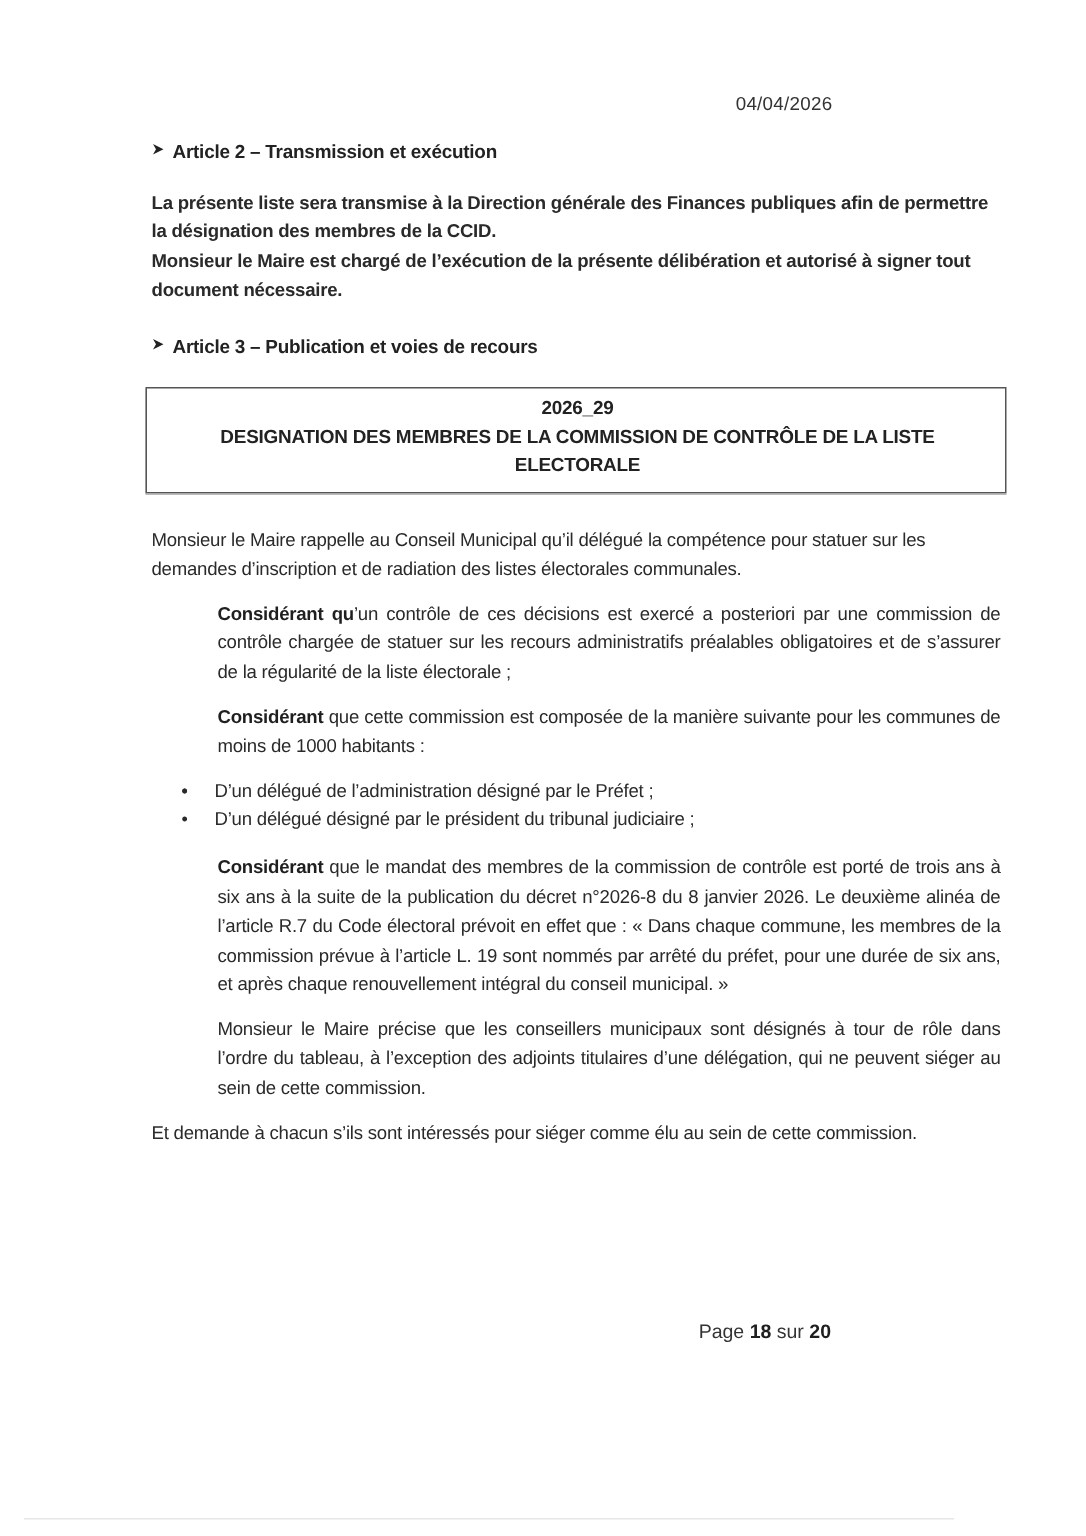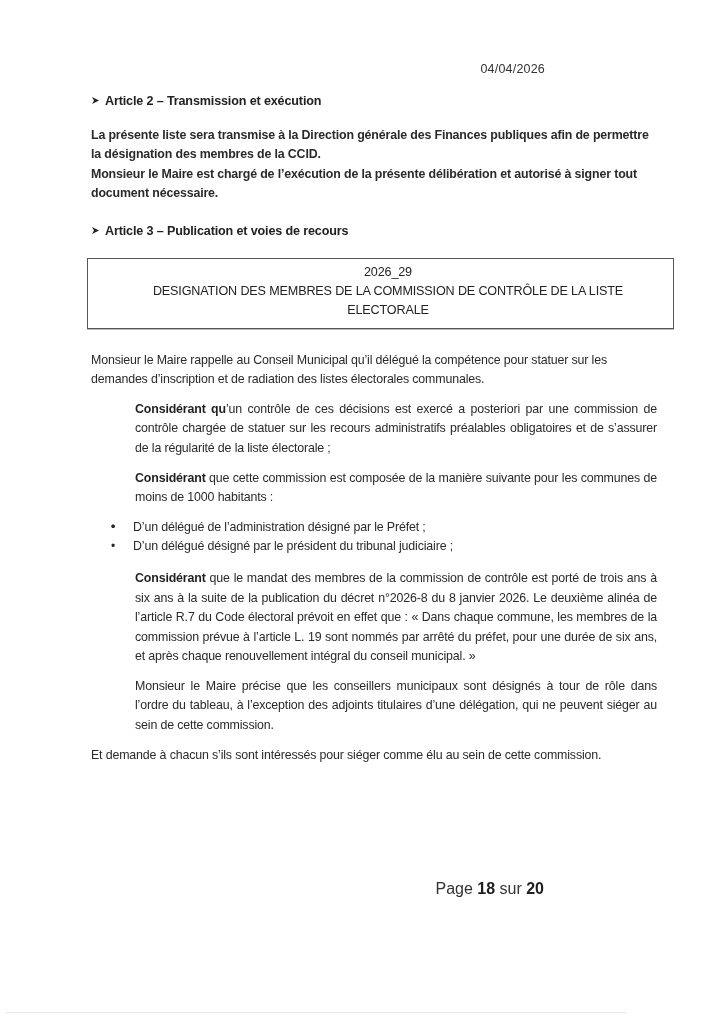--- a/index.html
+++ b/index.html
@@ -10,21 +10,21 @@
     body {
       width: 724px;
       height: 1024px;
       position: relative;
       overflow: hidden;
       font-family: "Liberation Sans", "DejaVu Sans", sans-serif;
       color: #2a2a2a;
     }
     .page {
       position: absolute;
-      left: 4px; top: 0;
+      left: 14px; top: 0;
       width: 624px;
       height: 1024px;
     }
     .date {
       position: absolute;
       right: 83px;
       top: 62px;
       font-size: 12.5px;
       color: #333;
       letter-spacing: 0.2px;
@@ -63,23 +63,23 @@
       margin-bottom: 0;
       font-weight: bold;
     }
     .section-block {
       margin-bottom: 12px;
     }
     .title-box {
       border: 1.3px solid #555;
       margin: 16px 0 22px -4px;
       width: 570px;
-      padding: 4px 0 8px 15px;
+      padding: 4px 0 8px 2px;
       text-align: center;
-      font-weight: normal;
+      font-weight: bold;
       font-size: 12.6px;
       line-height: 19px;
       color: #222;
       box-shadow: 0 1px 0 #bbb;
     }
     .bullets {
       list-style: none;
       margin: 0 0 12px 0;
       padding: 0;
     }
@@ -92,21 +92,21 @@
       position: absolute;
       left: 20px;
       top: 0;
       font-size: 12px;
     }
     b { color: #1f1f1f; }
     .page-num {
       position: absolute;
       right: 84px;
       top: 880px;
-      font-size: 16px;
+      font-size: 13px;
       color: #333;
     }
     .page-num b { font-weight: bold; }
     .scan-edge {
       position: absolute;
       left: 2px;
       right: 2px;
       top: 1012px;
       height: 1px;
       background: #e6e6e6;

